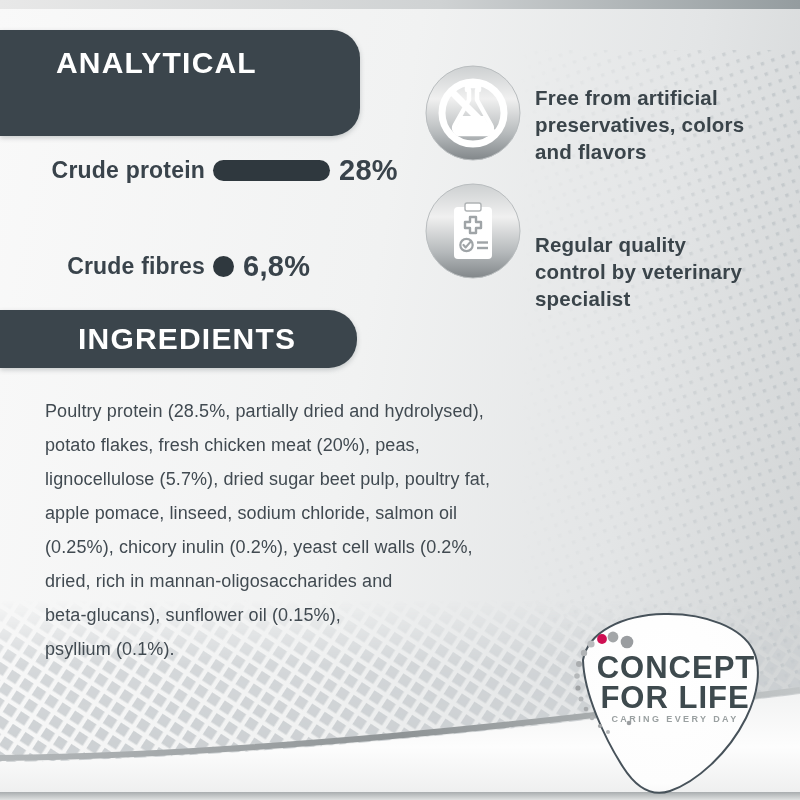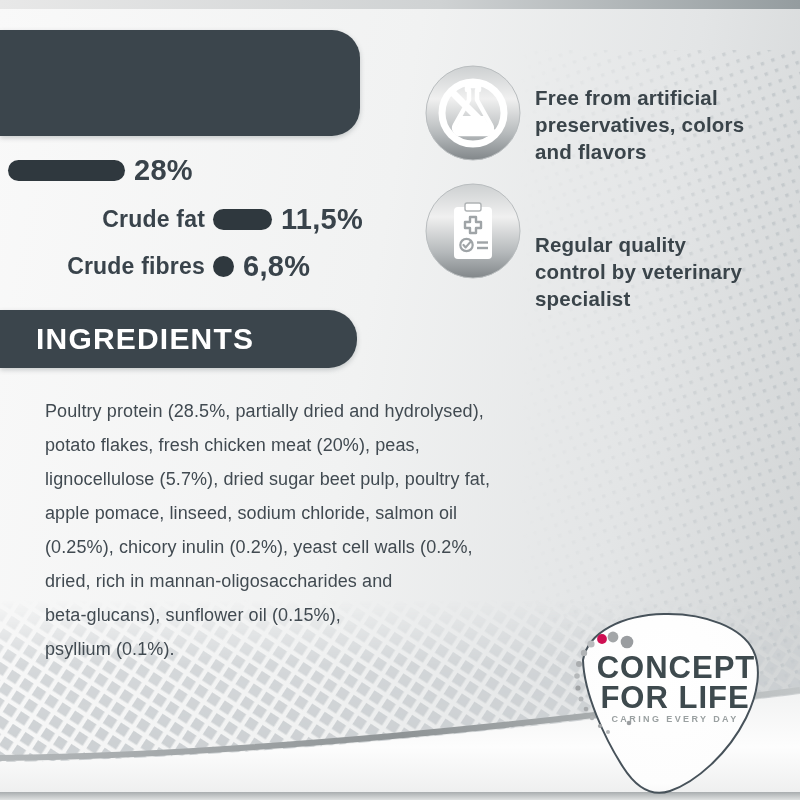--- a/index.html
+++ b/index.html
@@ -11,21 +11,21 @@
   .bg-svg{position:absolute;inset:0;z-index:0;}
 
   
   .banner{
     position:absolute;left:0;background:#3b454c;color:#ffffff;
     font-weight:700;letter-spacing:1.2px;z-index:2;
     border-radius:0 28px 28px 0;
     box-shadow:0 2px 5px rgba(60,70,75,.25);
   }
   .banner-analytical{top:30px;width:360px;height:106px;font-size:30px;line-height:38px;padding:14px 0 0 56px;box-sizing:border-box;}
-  .banner-ingredients{top:310px;width:357px;height:58px;font-size:30px;display:flex;align-items:center;padding-left:36px;box-sizing:border-box;}
+  .banner-ingredients{top:310px;width:357px;height:58px;font-size:30px;display:flex;align-items:center;padding-left:78px;box-sizing:border-box;}
 
   
   .chart-row{position:absolute;left:0;height:22px;display:flex;align-items:center;z-index:2;}
   .chart-row .lbl{width:205px;text-align:right;font-weight:700;font-size:23px;color:#39434b;letter-spacing:.2px;}
   .chart-row .bar{height:21px;border-radius:11px;background:#2f383e;margin-left:8px;flex:0 0 auto;}
   .chart-row .val{font-weight:700;font-size:29px;color:#39434b;margin-left:9px;letter-spacing:.3px;}
   .row-protein{top:159px;}
   .row-fat{top:208px;}
   .row-fibres{top:255px;}
 
@@ -107,30 +107,27 @@
 
     <path d="M0,762 C 260,758 520,730 800,694 L800,800 L0,800 Z" fill="url(#whiteBand)"></path>
 
     <path d="M0,758 C 260,754 520,726 800,690" fill="none" stroke="url(#swooshGrad)" stroke-width="6"></path>
 
     <rect x="0" y="0" width="800" height="9" fill="url(#topGrad)"></rect>
     <rect x="0" y="792" width="800" height="8" fill="url(#stripGrad)"></rect>
   </svg>
 
   <div class="banner banner-analytical">
+    <div>ANALYTICAL</div>
   </div>
 
   <div class="chart-row row-protein">
+    <span class="lbl">Crude protein</span>
     <span class="bar" style="width: 117px;"></span>
     <span class="val">28%</span>
-  </div>
-  <div class="chart-row row-fat">
-    <span class="lbl">Crude fat</span>
-    <span class="bar" style="width: 59px;"></span>
-    <span class="val">11,5%</span>
   </div>
   <div class="chart-row row-fibres">
     <span class="lbl">Crude fibres</span>
     <span class="bar" style="width: 21px;"></span>
     <span class="val">6,8%</span>
   </div>
 
   <svg class="badge-icon badge-icon-1" viewBox="0 0 96 96">
     <defs>
       <linearGradient id="badgeG1" x1="0" y1="0" x2="0" y2="1">

